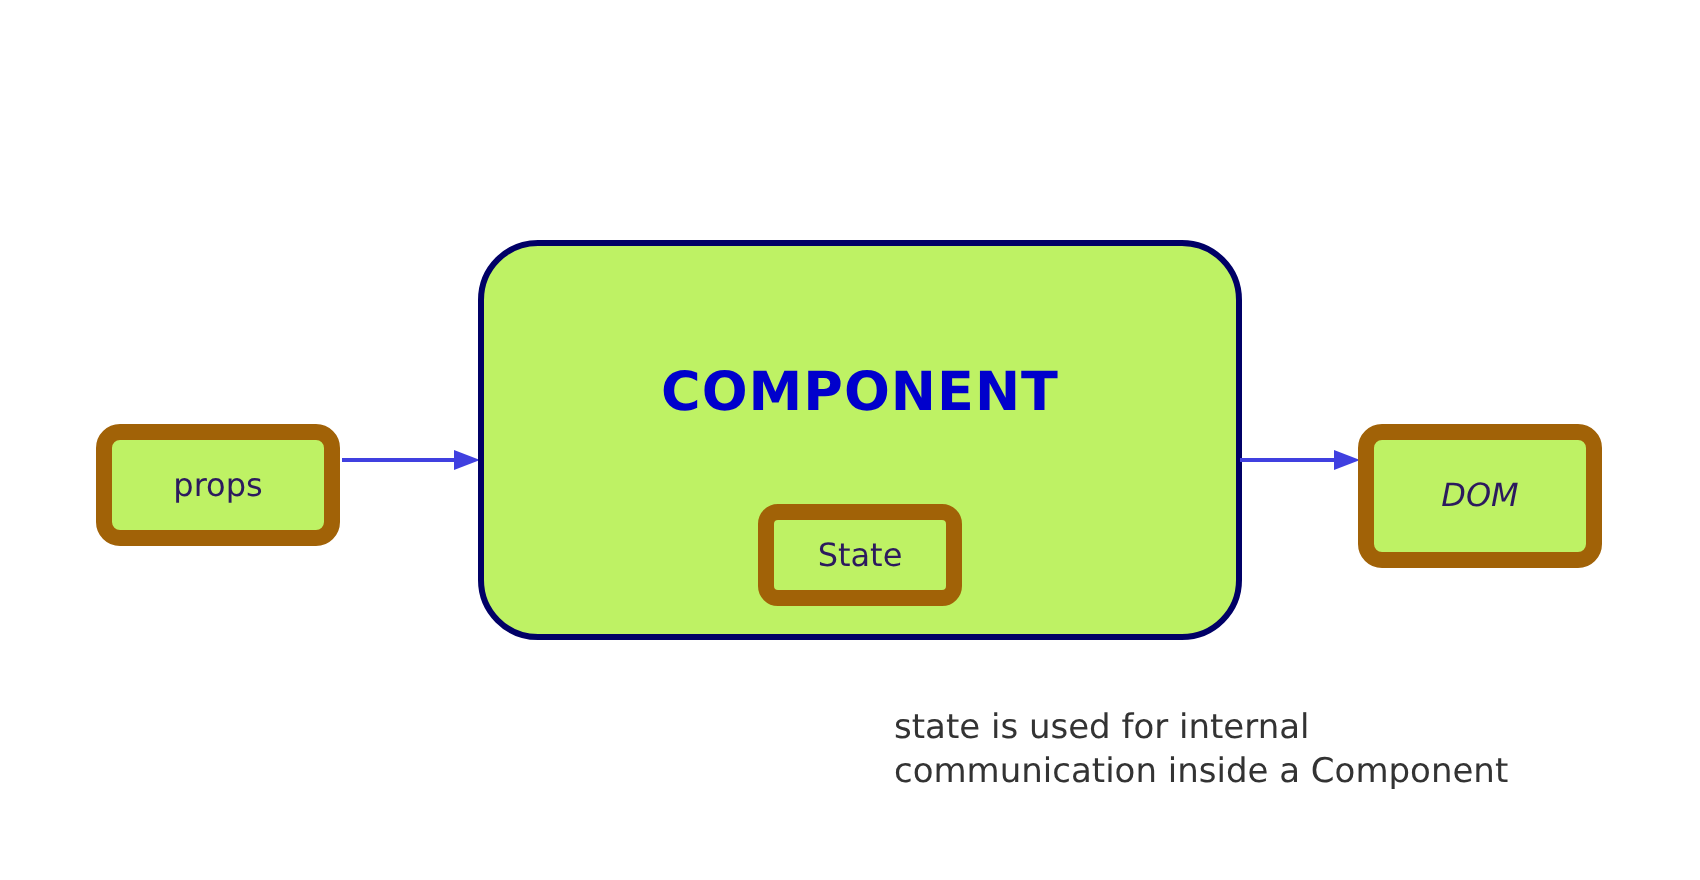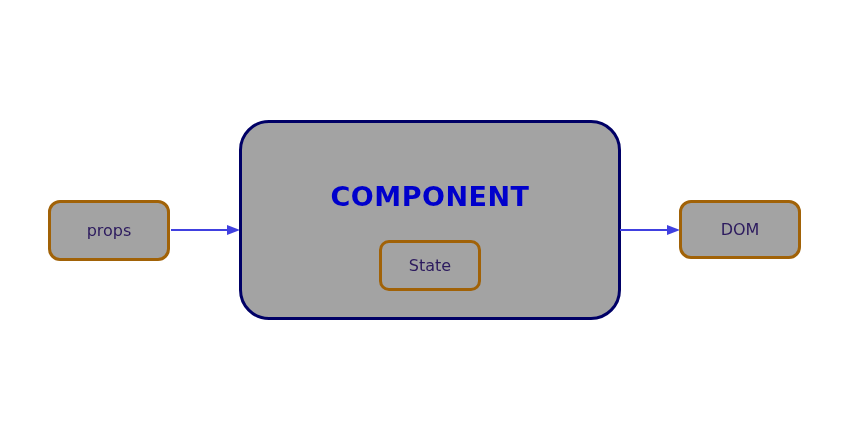--- a/index.html
+++ b/index.html
@@ -21,21 +21,21 @@
     top: 0;
     width: 850px;
     height: 440px;
     background: #ffffff;
   }
 
   
   .node {
     position: absolute;
     box-sizing: border-box;
-    background: #a3a3a3;
+    background: #bef264;
     display: flex;
     align-items: center;
     justify-content: center;
   }
 
   
   #component-box {
     left: 239px;
     top: 120px;
     width: 382px;
@@ -52,37 +52,39 @@
     text-align: center;
     color: #0000cc;
     font-size: 27px;
     font-weight: bold;
     letter-spacing: 0.5px;
     line-height: 1;
   }
 
   
   .redbox {
-    border: 3px solid #a16207;
+    border: 8px solid #a16207;
     border-radius: 12px;
     color: #2c1a5e;
     font-size: 16px;
     line-height: 1;
+    margin-top: 12px;
   }
   #props-box {
     left: 48px;
     top: 200px;
     width: 122px;
     height: 61px;
   }
   #dom-box {
     left: 679px;
     top: 200px;
     width: 122px;
-    height: 59px;
+    height: 72px;
+    font-style: italic;
   }
   #state-box {
     left: 379px;
     top: 240px;
     width: 102px;
     height: 51px;
     border-radius: 10px;
   }
 
   
@@ -148,14 +150,16 @@
     <svg viewBox="0 0 60 14" preserveAspectRatio="none">
       <line x1="0" y1="7" x2="48" y2="7" stroke="#4040e0" stroke-width="2"></line>
       <polygon points="47,2 60,7 47,12" fill="#4040e0"></polygon>
     </svg>
   </div>
 
   <div class="node redbox" id="dom-box">
     <span>DOM</span>
   </div>
 
+  <div id="caption">state is used for internal
+communication inside a Component</div>
 
 </div>
 
 </body></html>

